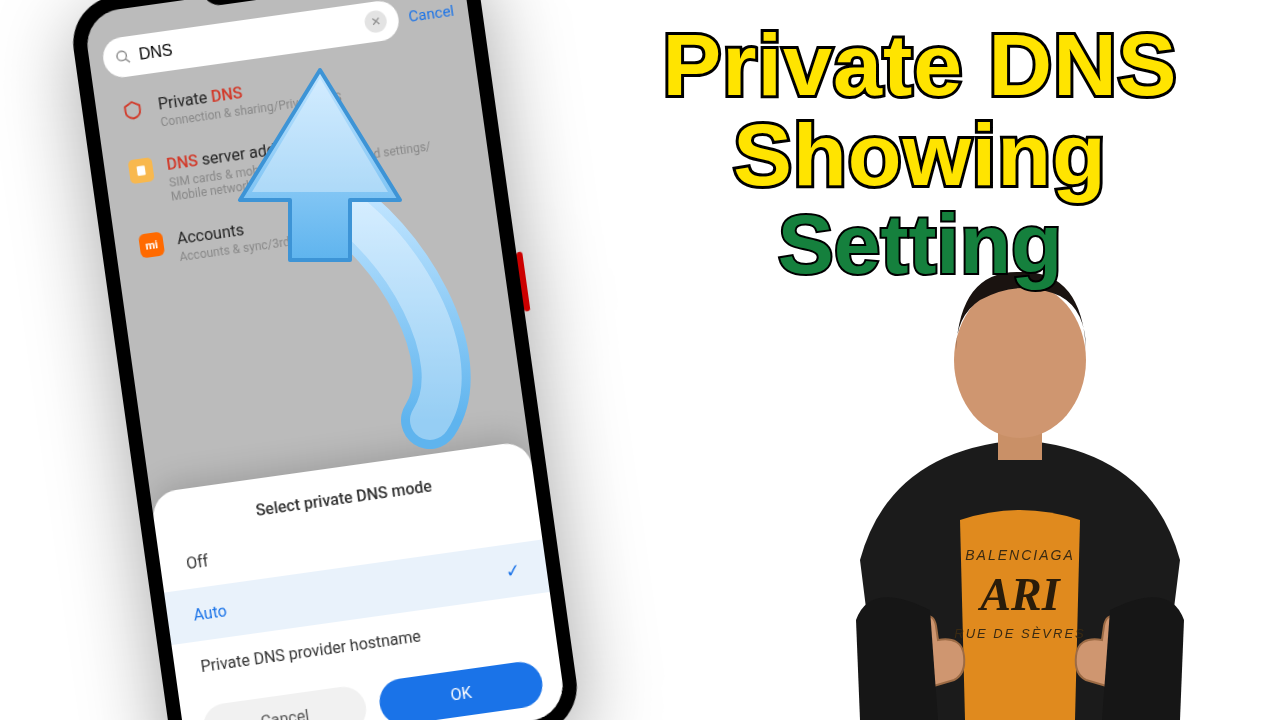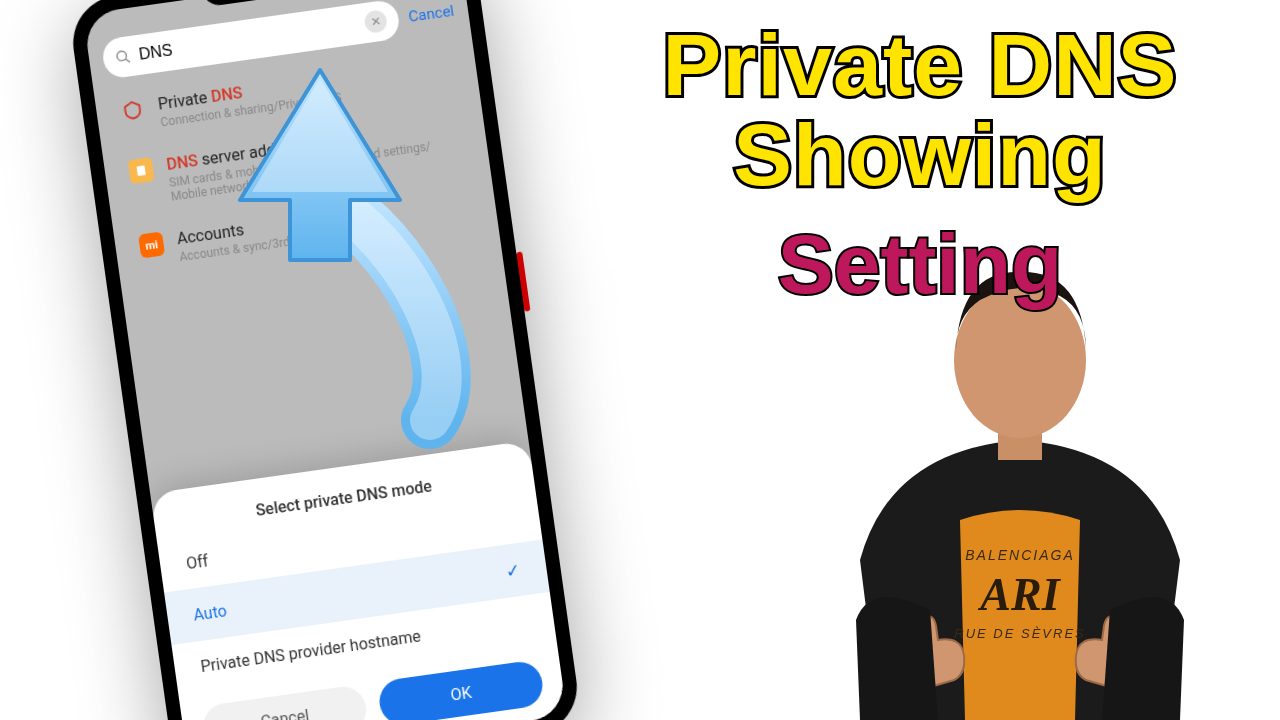--- a/index.html
+++ b/index.html
@@ -126,24 +126,23 @@
   }
   .hl-line{
     font-size:88px; font-weight:900; line-height:1.02;
     color:#ffe400;
     -webkit-text-stroke:6px #000;
     paint-order:stroke fill;
     letter-spacing:1px;
   }
   .hl-red{
     font-size:84px; font-weight:900; line-height:1.05;
-    color:#be185d;
+    color:#15803d;
     -webkit-text-stroke:4px #000;
     paint-order:stroke fill;
-    margin-top:20px;
   }
 
   
   .presenter{
     position:absolute; right:0; bottom:0; width:520px; height:520px; z-index:5;font-style:italic;
   }
   .presenter svg{ width:100%; height:100%; }
 </style>
 </head>
 <body>

